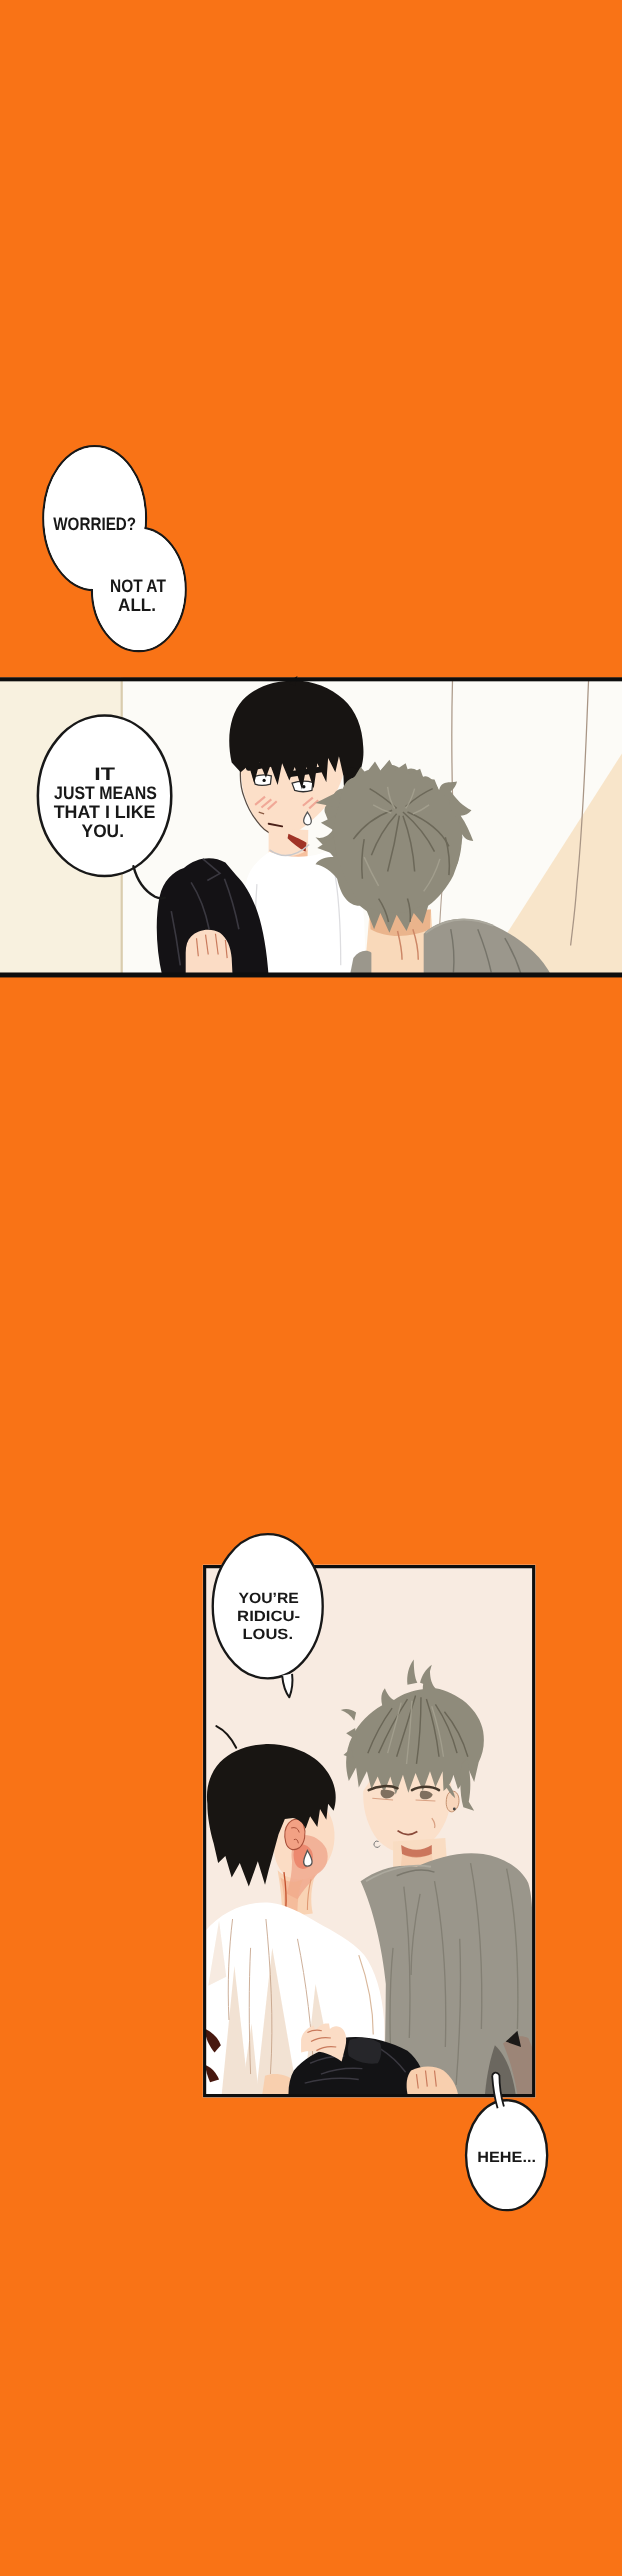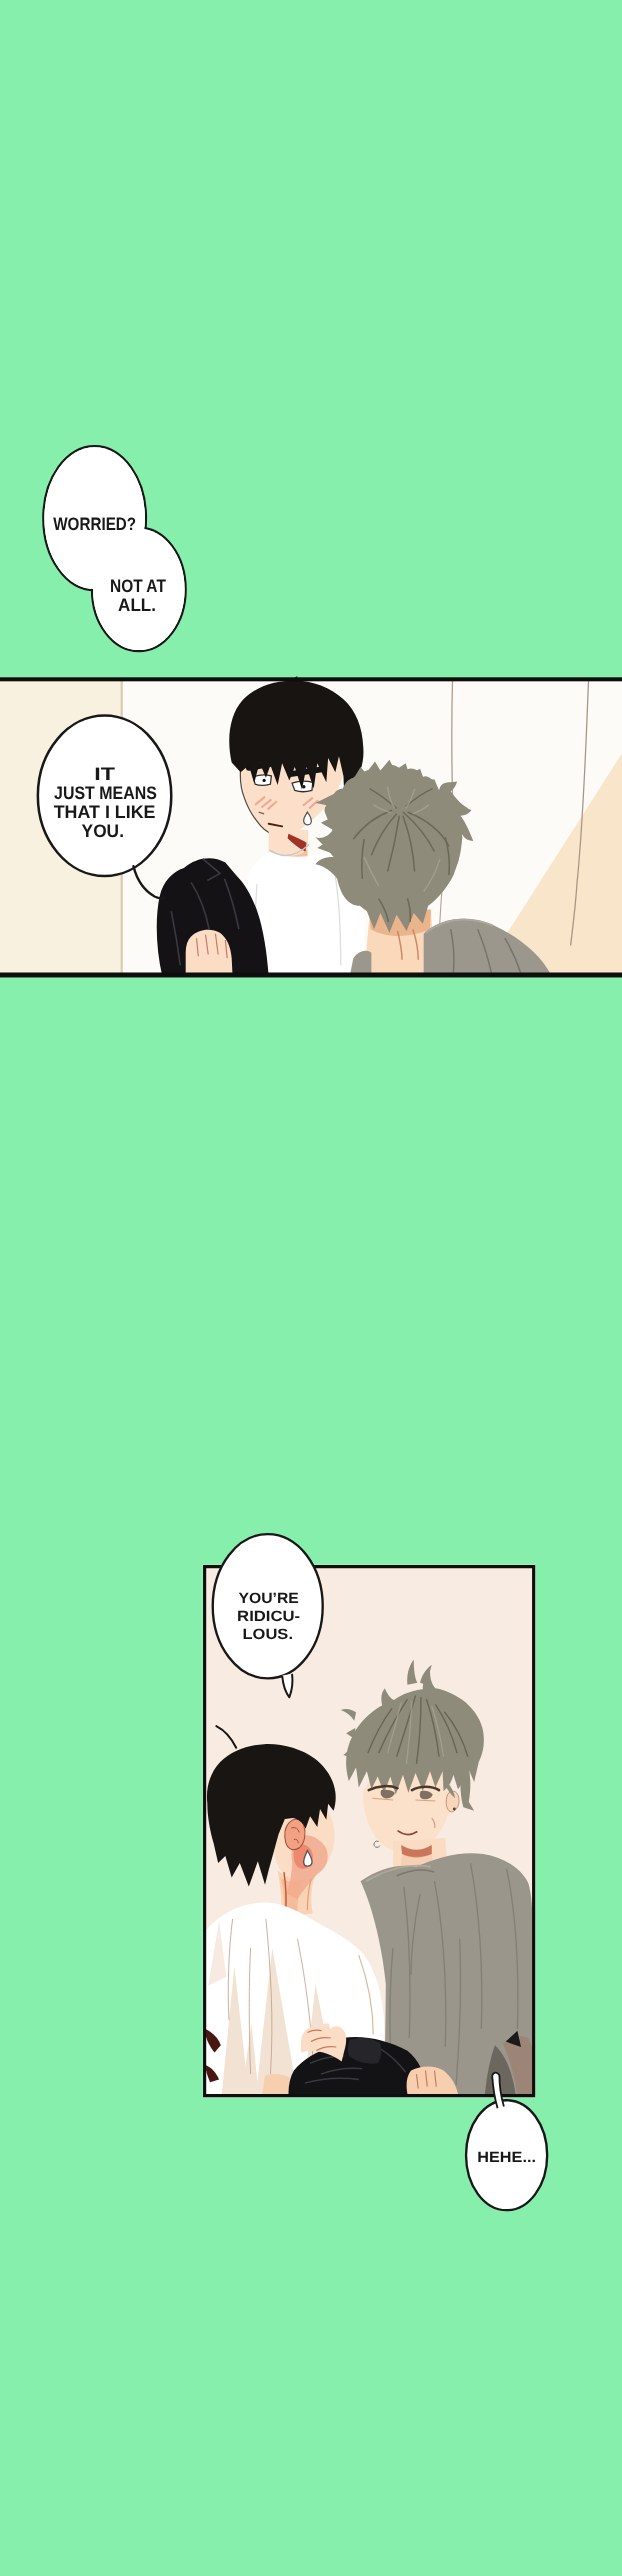--- a/index.html
+++ b/index.html
@@ -1,15 +1,15 @@
 <!DOCTYPE html>
 <html style="font-size:14.4px"><head><meta charset="utf-8">
 <style>
 html,body{margin:0;padding:0;background:#ffffff;}
-#page{position:relative;width:622px;height:2576px;background:#86efac;overflow:hidden;}
+#page{position:relative;width:622px;height:2576px;background:#f97316;overflow:hidden;}
 text{font-family:"Liberation Sans",sans-serif;font-weight:bold;fill:#181818;text-anchor:middle;text-rendering:geometricPrecision;}
 </style></head><body>
 <div id="page">
 <svg width="622" height="2576" viewBox="0 0 690 2856">
 
 <g>
 <rect x="0" y="751" width="690" height="331" fill="#fcfbf7"></rect>
 <rect x="0" y="751" width="134" height="331" fill="#f8f1df"></rect>
 <path d="M135,751 L135,1082" stroke="#d9ccae" stroke-width="2.5" fill="none"></path>
 <path d="M690,835 L532,1082 L690,1082 Z" fill="#f8e5ca"></path>

